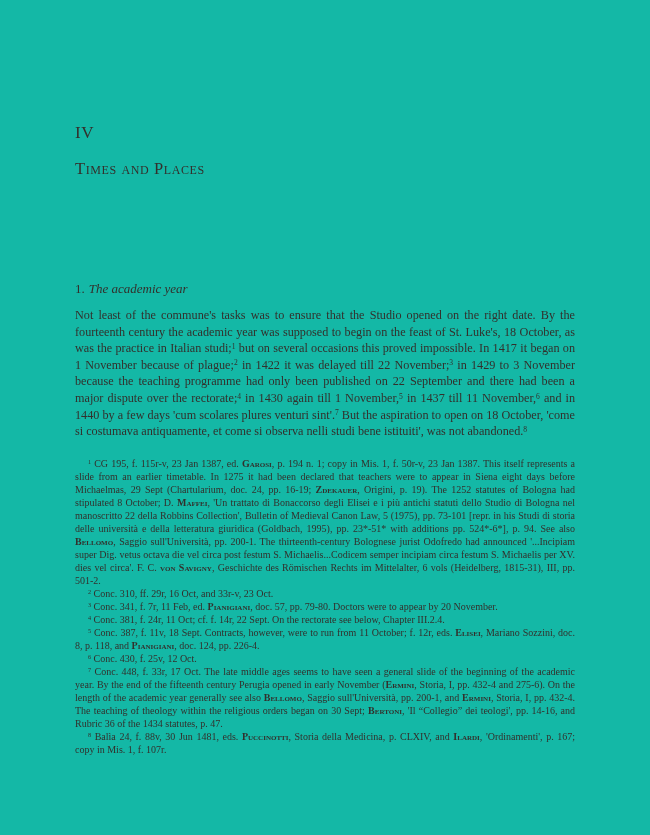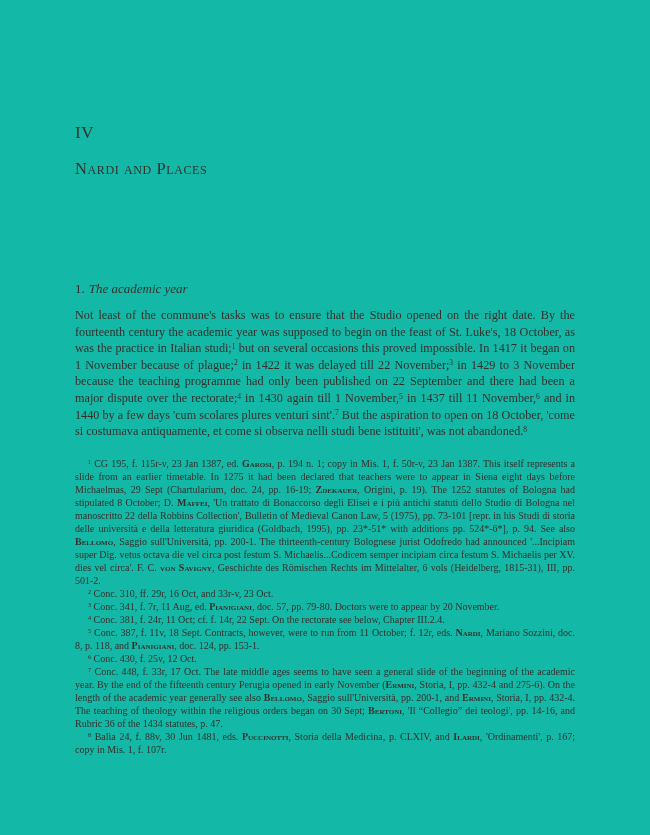--- a/index.html
+++ b/index.html
@@ -77,32 +77,32 @@
     line-height: 0;
   }
 </style>
 </head>
 <body>
 
 <div class="page" style="background: #14b8a6; color: rgb(51, 48, 44);">
 
   <div class="chapter-number">IV</div>
 
-  <div class="chapter-title">Nardi and Places</div>
+  <div class="chapter-title">Times and Places</div>
 
   <div class="section-heading">
     <span class="section-number">1.</span><span class="section-title">The academic year</span>
   </div>
 
   <p class="body-text"><span>Not least of the commune's tasks was to ensure that the </span><span class="i">Studio</span><span> opened on the right date. By the fourteenth century the academic year was supposed to begin on the feast of St. Luke's, 18 October, as was the practice in Italian </span><span class="i">studi</span><span>;</span><sup>1</sup><span> but on several occasions this proved impossible. In 1417 it began on 1 November because of plague;</span><sup>2</sup><span> in 1422 it was delayed till 22 November;</span><sup>3</sup><span> in 1429 to 3 November because the teaching programme had only been published on 22 September and there had been a major dispute over the rectorate;</span><sup>4</sup><span> in 1430 again till 1 November,</span><sup>5</sup><span> in 1437 till 11 November,</span><sup>6</sup><span> and in 1440 by a few days 'cum scolares plures venturi sint'.</span><sup>7</sup><span> But the aspiration to open on 18 October, 'come si costumava antiquamente, et come si observa nelli studi bene istituiti', was not abandoned.</span><sup>8</sup></p>
 
   <div class="footnotes">
     <p><sup>1</sup><span> </span><span class="i">CG</span><span> 195, f. 115r-v, 23 Jan 1387, ed. </span><span class="sc">Garosi</span><span>, p. 194 n. 1; copy in </span><span class="i">Mis.</span><span> 1, f. 50r-v, 23 Jan 1387. This itself represents a slide from an earlier timetable. In 1275 it had been declared that teachers were to appear in Siena eight days before Michaelmas, 29 Sept (</span><span class="i">Chartularium</span><span>, doc. 24, pp. 16-19; </span><span class="sc">Zdekauer</span><span>, </span><span class="i">Origini</span><span>, p. 19). The 1252 statutes of Bologna had stipulated 8 October; D. </span><span class="sc">Maffei</span><span>, 'Un trattato di Bonaccorso degli Elisei e i più antichi statuti dello Studio di Bologna nel manoscritto 22 della Robbins Collection', </span><span class="i">Bulletin of Medieval Canon Law</span><span>, 5 (1975), pp. 73-101 [repr. in his </span><span class="i">Studi di storia delle università e della letteratura giuridica</span><span> (Goldbach, 1995), pp. 23*-51* with additions pp. 524*-6*], p. 94. See also </span><span class="sc">Bellomo</span><span>, </span><span class="i">Saggio sull'Università</span><span>, pp. 200-1. The thirteenth-century Bolognese jurist Odofredo had announced '...Incipiam super Dig. vetus octava die vel circa post festum S. Michaelis...Codicem semper incipiam circa festum S. Michaelis per XV. dies vel circa'. F. C. </span><span class="sc">von Savigny</span><span>, </span><span class="i">Geschichte des Römischen Rechts im Mittelalter</span><span>, 6 vols (Heidelberg, 1815-31), III, pp. 501-2.</span></p>
     <p><sup>2</sup><span> </span><span class="i">Conc.</span><span> 310, ff. 29r, 16 Oct, and 33r-v, 23 Oct.</span></p>
-    <p><sup>3</sup><span> </span><span class="i">Conc.</span><span> 341, f. 7r, 11 Aug, ed. </span><span class="sc">Pianigiani</span><span>, doc. 57, pp. 79-80. Doctors were to appear by 20 November.</span></p>
+    <p><sup>3</sup><span> </span><span class="i">Conc.</span><span> 341, f. 7r, 11 Feb, ed. </span><span class="sc">Pianigiani</span><span>, doc. 57, pp. 79-80. Doctors were to appear by 20 November.</span></p>
     <p><sup>4</sup><span> </span><span class="i">Conc.</span><span> 381, f. 24r, 11 Oct; cf. f. 14r, 22 Sept. On the rectorate see below, Chapter III.2.4.</span></p>
-    <p><sup>5</sup><span> </span><span class="i">Conc.</span><span> 387, f. 11v, 18 Sept. Contracts, however, were to run from 11 October; f. 12r, eds. </span><span class="sc">Nardi</span><span>, </span><span class="i">Mariano Sozzini</span><span>, doc. 8, p. 118, and </span><span class="sc">Pianigiani</span><span>, doc. 124, pp. 153-1.</span></p>
+    <p><sup>5</sup><span> </span><span class="i">Conc.</span><span> 387, f. 11v, 18 Sept. Contracts, however, were to run from 11 October; f. 12r, eds. </span><span class="sc">Elisei</span><span>, </span><span class="i">Mariano Sozzini</span><span>, doc. 8, p. 118, and </span><span class="sc">Pianigiani</span><span>, doc. 124, pp. 226-4.</span></p>
     <p><sup>6</sup><span> </span><span class="i">Conc.</span><span> 430, f. 25v, 12 Oct.</span></p>
     <p><sup>7</sup><span> </span><span class="i">Conc.</span><span> 448, f. 33r, 17 Oct. The late middle ages seems to have seen a general slide of the beginning of the academic year. By the end of the fifteenth century Perugia opened in early November (</span><span class="sc">Ermini</span><span>, </span><span class="i">Storia</span><span>, I, pp. 432-4 and 275-6). On the length of the academic year generally see also </span><span class="sc">Bellomo</span><span>, </span><span class="i">Saggio sull'Università</span><span>, pp. 200-1, and </span><span class="sc">Ermini</span><span>, </span><span class="i">Storia</span><span>, I, pp. 432-4. The teaching of theology within the religious orders began on 30 Sept; </span><span class="sc">Bertoni</span><span>, 'Il “Collegio” dei teologi', pp. 14-16, and Rubric 36 of the 1434 statutes, p. 47.</span></p>
     <p><sup>8</sup><span> </span><span class="i">Balìa</span><span> 24, f. 88v, 30 Jun 1481, eds. </span><span class="sc">Puccinotti</span><span>, </span><span class="i">Storia della Medicina</span><span>, p. CLXIV, and </span><span class="sc">Ilardi</span><span>, 'Ordinamenti', p. 167; copy in </span><span class="i">Mis.</span><span> 1, f. 107r.</span></p>
   </div>
 
 </div>
 
 </body></html>

